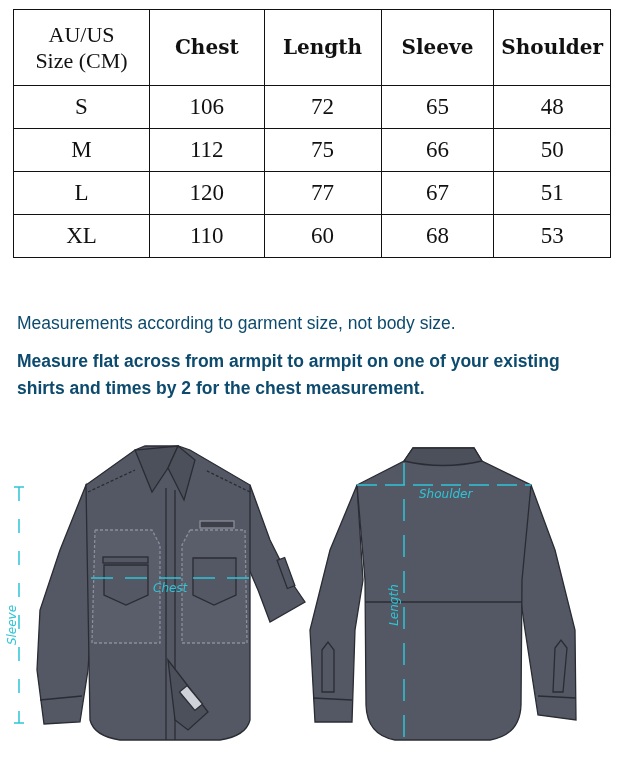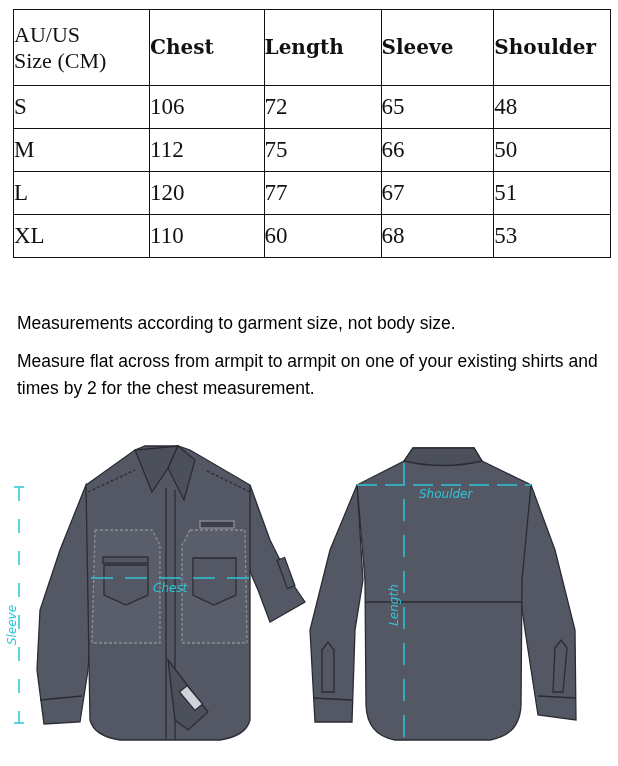--- a/index.html
+++ b/index.html
@@ -1,25 +1,25 @@
 <!DOCTYPE html>
 <html><head>
 <meta charset="utf-8">
 <style>
   html, body { margin:0; padding:0; background:#ffffff; }
   body { width:618px; height:766px; position:relative; overflow:hidden; font-family:"DejaVu Serif", serif; color:#111; }
   table.size { position:absolute; left:13px; top:9px; width:598px; border-collapse:collapse; }
-  table.size th, table.size td { border:1.5px solid #111; text-align:left; padding:0; font-family:"Liberation Serif", serif; }
+  table.size th, table.size td { border:1.5px solid #111; text-align:center; padding:0; font-family:"Liberation Serif", serif; }
   table.size th { height:75px; font-size:22px; font-weight:bold; line-height:1.15; font-family:"DejaVu Serif", serif; font-size:20px; }
   table.size th.first { font-weight:normal; font-size:22px; font-family:"Liberation Serif", serif; }
   table.size td { height:42px; font-size:23px; }
   .c0{width:137px}.c1{width:115px}.c2{width:117px}.c3{width:113px}.c4{width:116px}
-  .note { position:absolute; left:17px; font-family:"Liberation Sans", sans-serif; font-size:17.5px; color:#000000; line-height:27px; }
+  .note { position:absolute; left:17px; font-family:"Liberation Sans", sans-serif; font-size:17.5px; color:#0c4a6e; line-height:27px; }
   .note1 { top:310px; }
-  .note2 { top:348px; width:590px; }
+  .note2 { top:348px; width:590px;font-weight:bold; }
   .diagram { position:absolute; left:0; top:430px; width:618px; height:336px; }
 </style>
 </head>
 <body>
 
 <table class="size">
   <thead>
     <tr>
       <th class="c0 first">
         <span>AU/US</span><br>

